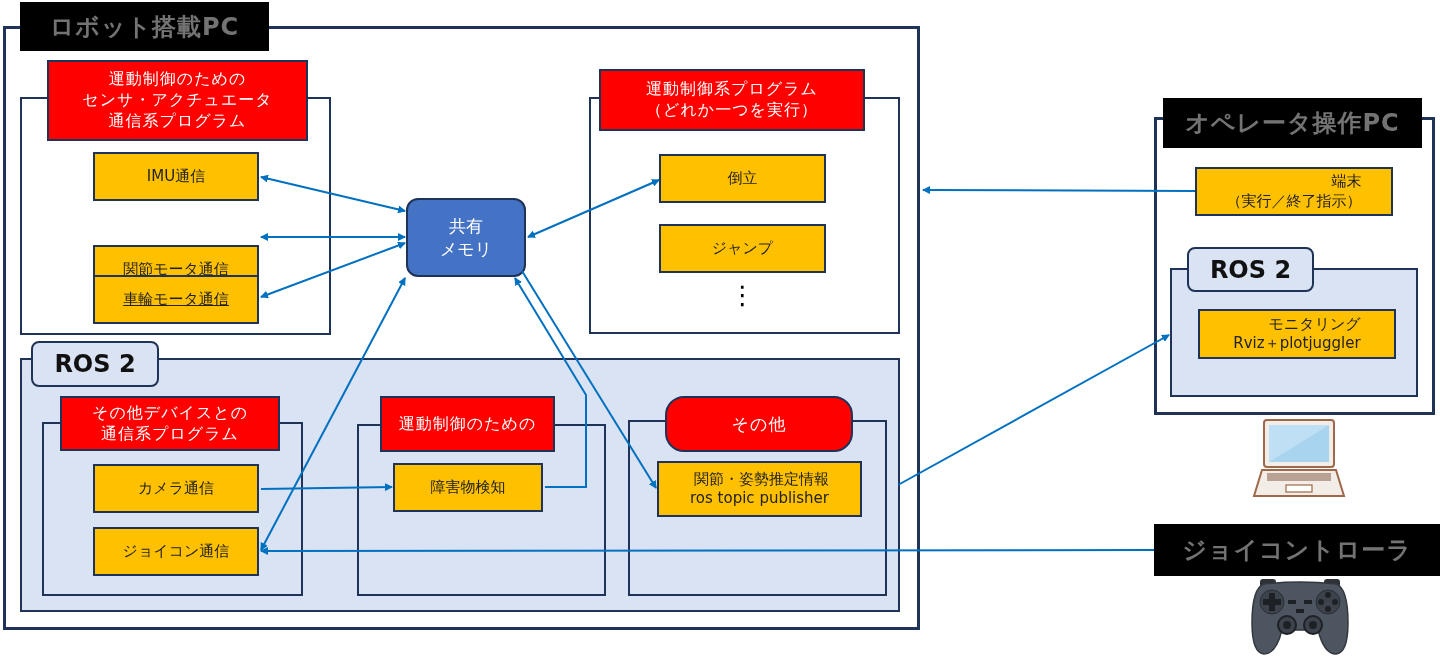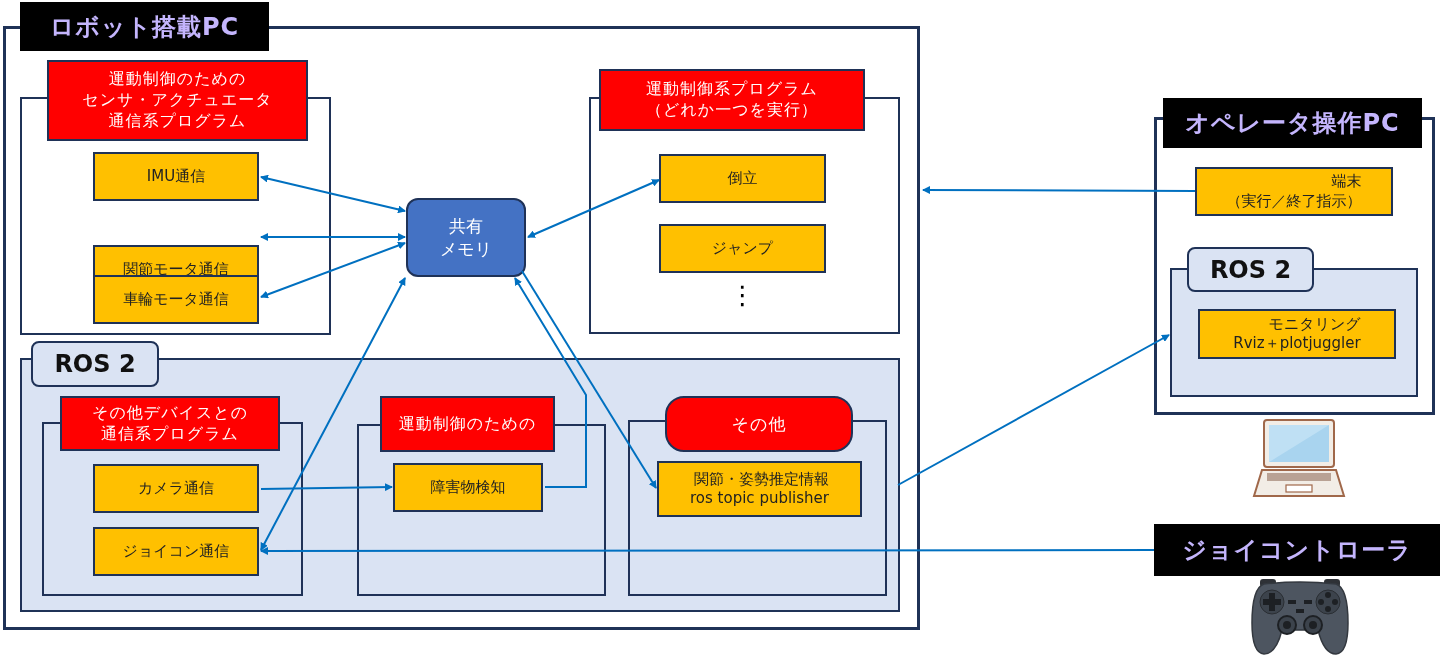--- a/index.html
+++ b/index.html
@@ -2,21 +2,21 @@
 <html><head>
   <meta charset="utf-8">
   <style>
     html, body { margin:0; padding:0; background:#ffffff; }
     body { width:1440px; height:668px; position:relative; overflow:hidden;
            font-family:"DejaVu Sans", "Liberation Sans", sans-serif; }
     .abs { position:absolute; box-sizing:border-box; }
     .frame { border:3px solid #1f3257; background:#fff; }
     .frame-thin { border:2px solid #1f3257; }
     .ros-area { border:2px solid #1f3257; background:#dae3f3; }
-    .blk-label { background:#000; color:#c4b5fd; font-weight:bold; font-size:24px;
+    .blk-label { background:#000; color:#737373; font-weight:bold; font-size:24px;
                  display:flex; align-items:center; justify-content:center; letter-spacing:1px; }
     .red-label { background:#ff0000; border:2px solid #1f3257; color:#fff; font-size:16px;
                  display:flex; align-items:center; justify-content:center; text-align:center;
                  line-height:1.3; white-space:pre-line; letter-spacing:1px; }
     .yel { background:#ffc000; border:2px solid #1f3257; color:#222; font-size:15px;
            display:flex; align-items:center; justify-content:center; text-align:right;
            line-height:1.3; white-space:pre-line; }
     .ros-tab { background:#dae3f3; border:2px solid #1f3257; border-radius:8px;
                font-weight:bold; font-size:24px; color:#111; display:flex;
                align-items:center; justify-content:center; }
@@ -31,21 +31,21 @@
 
 <div class="abs frame" style="left:3px;top:26px;width:917px;height:604px;"></div>
 <div class="abs blk-label" style="left:20px;top:2px;width:249px;height:49px;">ロボット搭載PC</div>
 
 <div class="abs frame-thin" style="left:20px;top:97px;width:311px;height:238px;background:#fff;"></div>
 <div class="abs red-label" style="left:47px;top:60px;width:261px;height:81px;">運動制御のための
 センサ・アクチュエータ
 通信系プログラム</div>
 <div class="abs yel" style="left:93px;top:152px;width:166px;height:49px;">IMU通信</div>
 <div class="abs yel" style="left:93px;top:213px;width:166px;height:49px;margin-top:32px;">関節モータ通信</div>
-<div class="abs yel" style="left:93px;top:275px;width:166px;height:49px;">車輪モータ通信</div>
+<div class="abs yel" style="left:93px;top:275px;width:166px;height:49px;text-decoration:underline;">車輪モータ通信</div>
 
 <div class="abs mem" style="left:406px;top:198px;width:120px;height:79px;">共有
 メモリ</div>
 
 <div class="abs frame-thin" style="left:589px;top:97px;width:311px;height:237px;background:#fff;"></div>
 <div class="abs red-label" style="left:599px;top:69px;width:266px;height:62px;">運動制御系プログラム
 （どれか一つを実行）</div>
 <div class="abs yel" style="left:659px;top:154px;width:167px;height:49px;">倒立</div>
 <div class="abs yel" style="left:659px;top:224px;width:167px;height:49px;">ジャンプ</div>
 <div class="abs dots" style="left:725px;top:288px;width:35px;height:30px;font-size:26px;">⋮</div>

